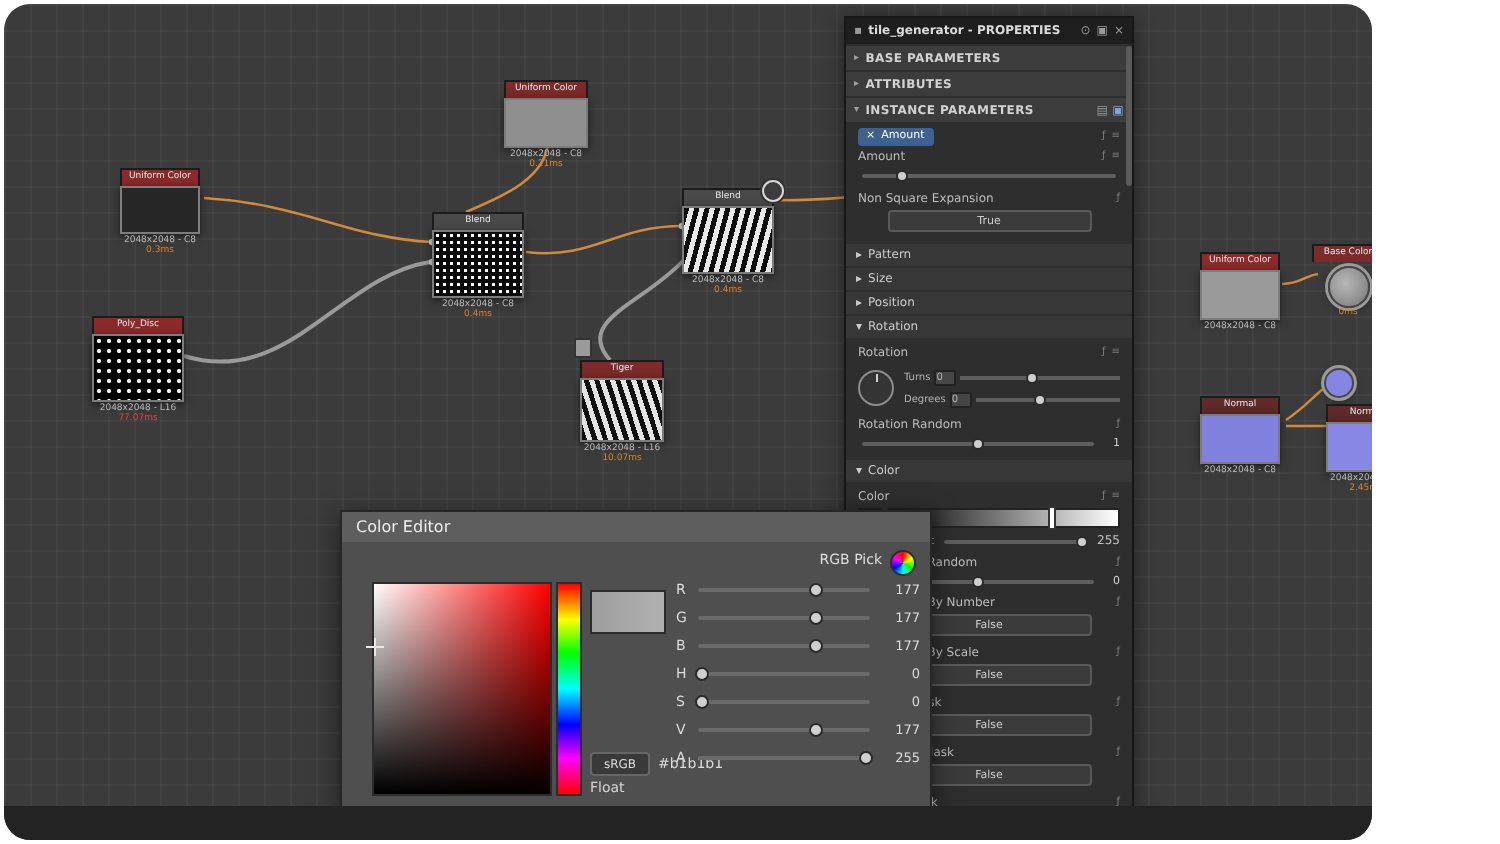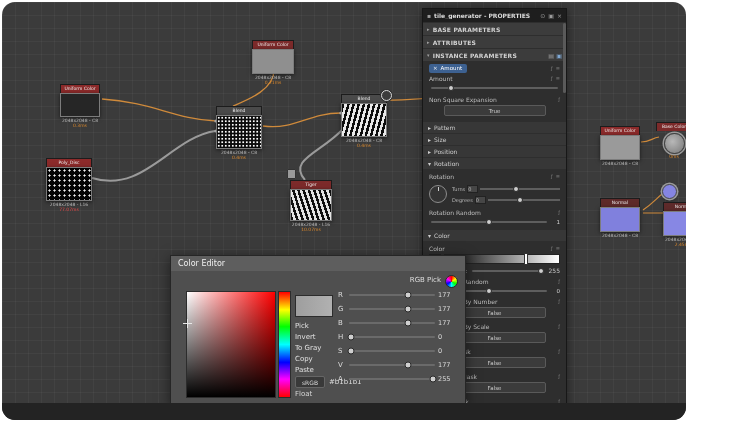--- a/index.html
+++ b/index.html
@@ -98,21 +98,21 @@
   .ce-btncol{position:absolute;left:124px;top:50px;width:40px;font-size:7px;color:#e0e0e0;}
   .ce-btncol div{height:11px;line-height:11px;}
   .ce-srgb{position:absolute;left:124px;top:105px;width:28px;height:10px;background:#393939;
     border:1px solid #666;border-radius:2px;color:#ddd;font-size:6px;display:flex;align-items:center;justify-content:center;}
   .ce-hex{position:absolute;left:158px;top:107px;font-size:7px;color:#dedede;}
   .ce-float{position:absolute;left:124px;top:119px;font-size:7px;color:#d5d5d5;}
   .ce-row{position:absolute;left:167px;width:122px;height:10px;display:flex;align-items:center;gap:3px;}
   .ce-row .l{width:8px;font-size:7px;color:#dcdcdc;}
   .ce-row .tr{flex:1;position:relative;height:2px;background:#6a6a6a;border-radius:1px;}
   .ce-row .tr .knob{width:7px;height:7px;}
-  .ce-row .v{width:22px;text-align:left;font-size:6.5px;color:#dcdcdc;}
+  .ce-row .v{width:22px;text-align:right;font-size:6.5px;color:#dcdcdc;}
 
   .bottombar{position:absolute;left:0;right:0;bottom:0;height:17px;background:#232323;}
 </style>
 </head>
 <body>
 
 <div class="screen">
 <div class="app">
 
   <svg class="wires">
@@ -418,27 +418,20 @@
       <span class="ce-mode">RGB Pick</span>
       <span class="ce-wheel"></span>
 
       <div class="ce-field">
         <span class="ce-cross"></span>
       </div>
       <div class="ce-hue"></div>
 
       <div class="ce-swatch"></div>
 
-      <div class="ce-btncol">
-        <div>Pick</div>
-        <div>Invert</div>
-        <div>To Gray</div>
-        <div>Copy</div>
-        <div>Paste</div>
-      </div>
 
       <div class="ce-srgb">sRGB</div>
       <span class="ce-hex">#b1b1b1</span>
       <span class="ce-float">Float</span>
 
       <div class="ce-row" style="top:19px;">
         <span class="l">R</span>
         <span class="tr">
               <span class="knob" style="left:69%;"></span>
             </span>

